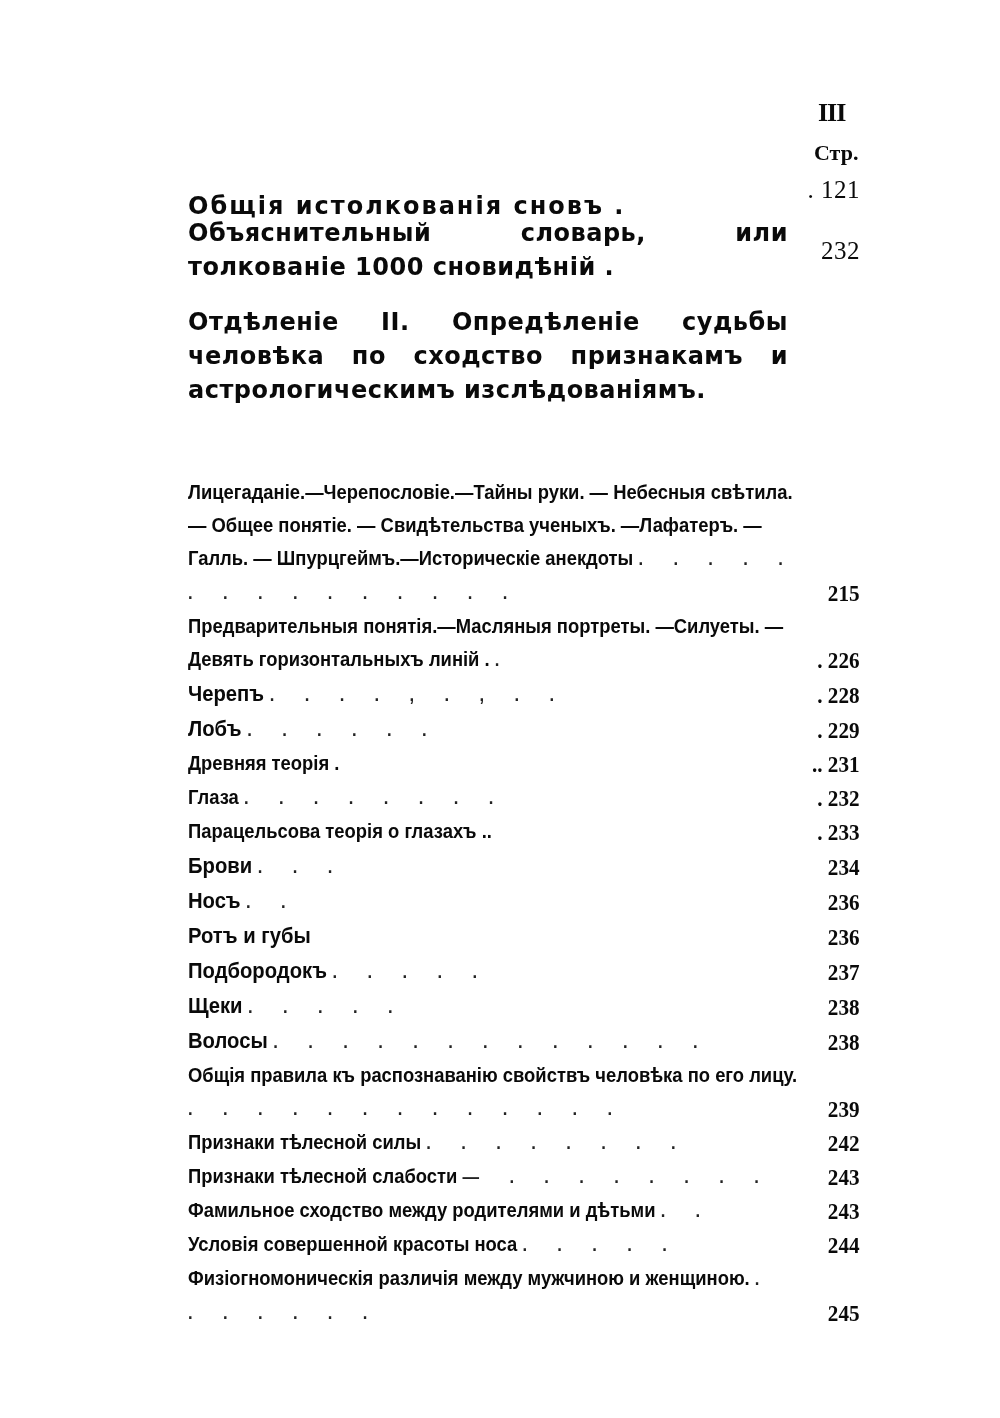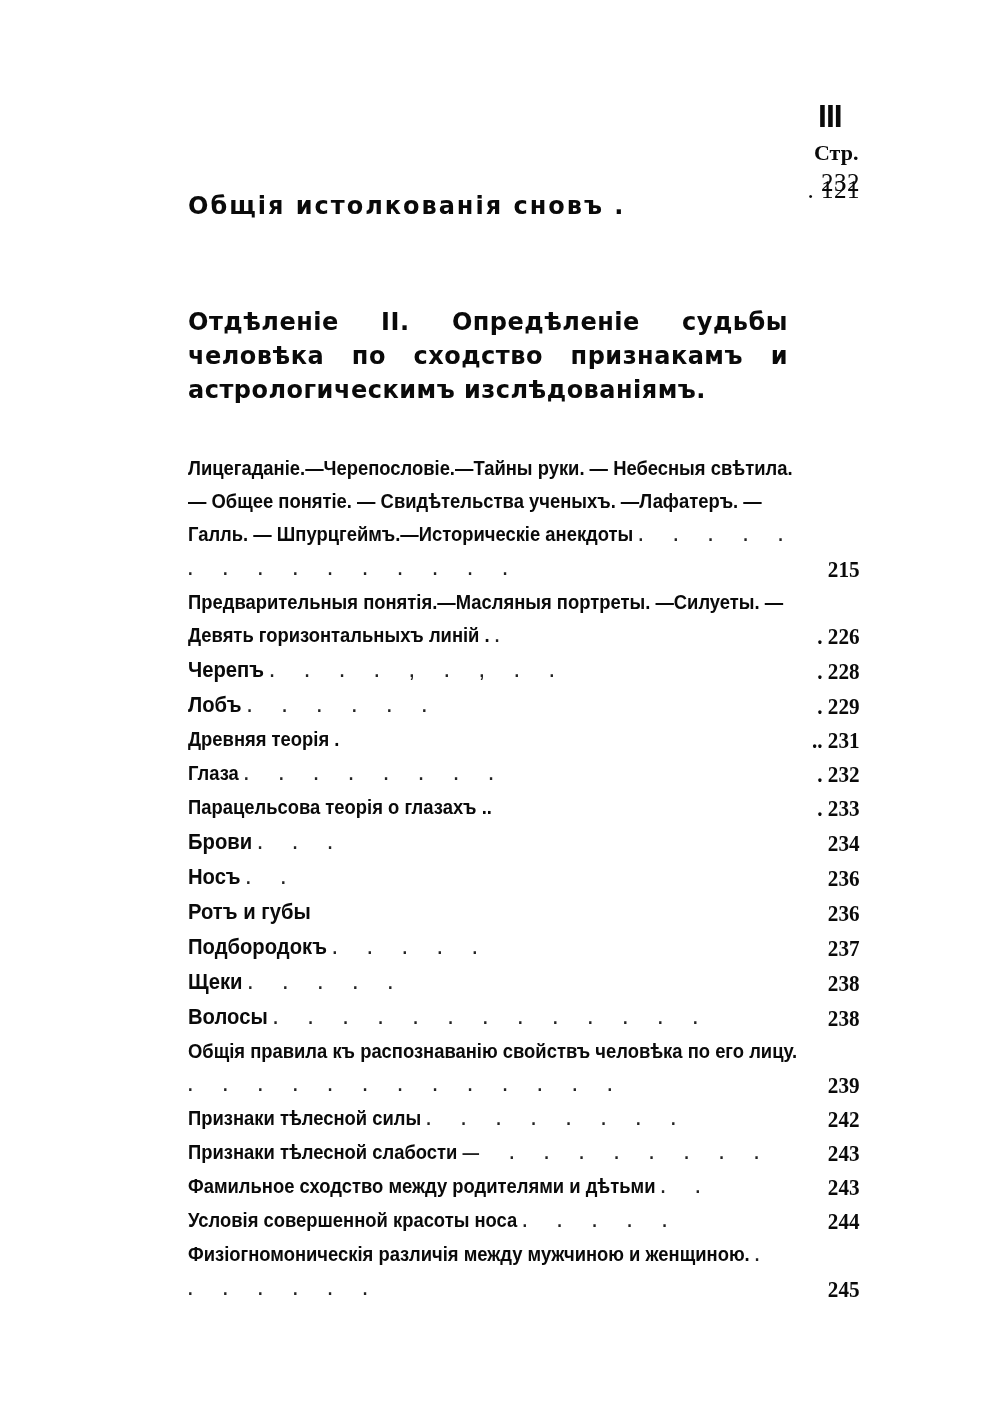--- a/index.html
+++ b/index.html
@@ -1,27 +1,27 @@
 <!DOCTYPE html>
 <html><head>
 <meta charset="utf-8">
 <style>
   html, body { margin: 0; padding: 0; background: #ffffff; }
   body { width: 1000px; height: 1418px; position: relative; overflow: hidden;
          font-family: "DejaVu Serif", "Liberation Serif", serif; color: #0a0a0a; }
-  .page-num { position: absolute; left: 818px; top: 98px; font-size: 32px; font-weight: bold;
-              font-family: Liberation Sans, sans-serif; letter-spacing: -1px; }
+  .page-num { position: absolute; left: 818px; top: 98px; font-size: 26px; font-weight: bold;
+              font-family: Liberation Serif, serif; letter-spacing: -1px; }
   .col-label { position: absolute; left: 814px; top: 140px; font-size: 22px; font-weight: bold;
                font-family: "Liberation Serif", serif; }
   .sect { position: absolute; left: 188px; width: 672px; font-family: "DejaVu Sans", sans-serif;
           font-weight: bold; font-size: 24px; line-height: 34px; letter-spacing: 0.5px; }
   .sect .txt { display: inline-block; width: 600px; text-align: justify; text-align-last: left; }
   .sect .pg { position: absolute; right: 0; bottom: 16px; font-family: "Liberation Serif", serif;
               font-weight: normal; font-size: 25px; }
-  .toc { position: absolute; left: 188px; top: 452px; width: 672px; }
+  .toc { position: absolute; left: 188px; top: 476px; width: 672px; }
   .row { position: relative; font-family: "Liberation Sans", sans-serif; font-weight: bold;
          font-size: 20px; line-height: 33px; height: auto; transform: scaleX(0.92);
          transform-origin: left; width: 730px; }
   .row .txt { display: inline-block; width: 670px; }
   .row .leader { color: #222; letter-spacing: 14px; font-size: 18px; }
   .row .pg { position: absolute; right: 0; bottom: 0; font-family: "Liberation Serif", serif;
              font-weight: bold; font-size: 23px; }
   .big { font-size: 22px; }
 </style>
 </head>
@@ -29,20 +29,21 @@
 
 <div class="page-num">III</div>
 <div class="col-label">Стр.</div>
 
 <div class="sect" style="top:165px;">
   <span class="txt" style="letter-spacing:2px;margin-top:24px;">Общія истолкованія сновъ .</span>
   <span class="pg">. 121</span>
 </div>
 
 <div class="sect" style="top:216px;">
+  <span class="txt">Объяснительный словарь, или толкованіе 1000 сновидѣній .</span>
   <span class="pg">232</span>
 </div>
 
 <div class="sect" style="top:305px;">
   <span class="txt">Отдѣленіе II. Опредѣленіе судьбы человѣка по сходство признакамъ и астрологическимъ изслѣдованіямъ.</span>
 </div>
 
 <div class="toc">
   <div class="row"><span class="txt"><span>Лицегаданіе.—Черепословіе.—Тайны руки. — Небесныя свѣтила. — Общее понятіе. — Свидѣтельства ученыхъ. —Лафатеръ. — Галль. — Шпурцгеймъ.—Историческіе анекдоты</span> <span class="leader">. . . . . . . . . . . . . . .</span></span><span class="pg">215</span></div>
   <div class="row"><span class="txt"><span>Предварительныя понятія.—Масляныя портреты. —Силуеты. — Девять горизонтальныхъ линій .</span> <span class="leader">.</span></span><span class="pg">. 226</span></div>

